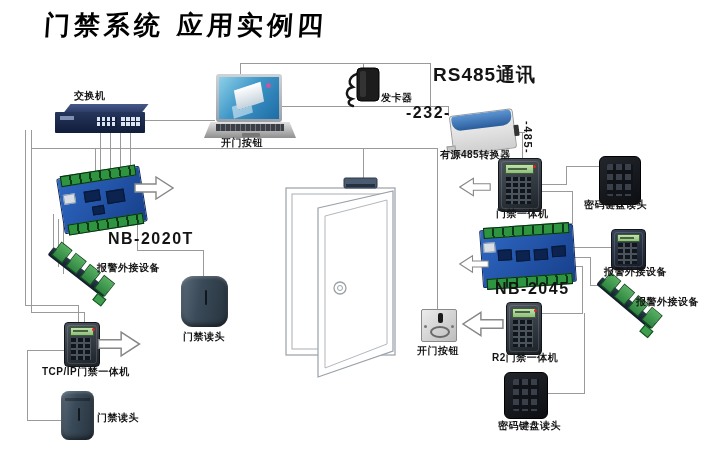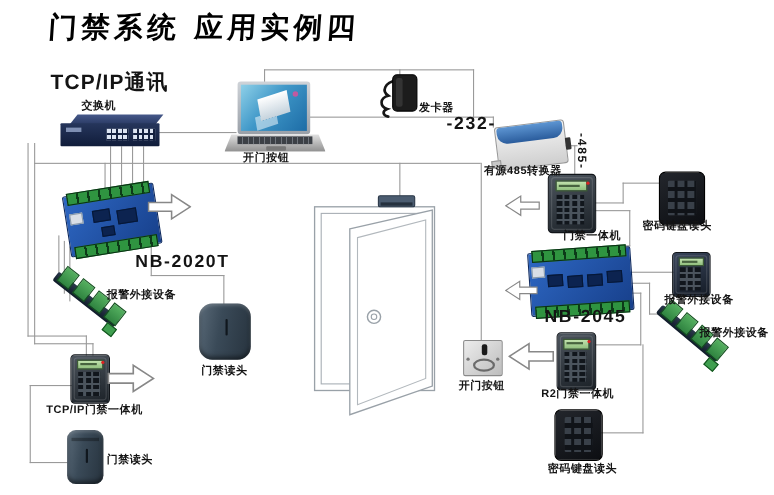--- a/index.html
+++ b/index.html
@@ -158,21 +158,21 @@
     <rect x="292" y="194" width="97" height="155" fill="none" stroke="#a8afb5" stroke-width="1"></rect>
     <polygon points="318,208 393,191 393,351 318,377" fill="#ffffff" stroke="#99a1a8" stroke-width="1.2"></polygon>
     <polygon points="325,216 387,200 387,344 325,368" fill="none" stroke="#b2b8bd" stroke-width="1"></polygon>
     <circle cx="340" cy="288" r="6" fill="none" stroke="#99a1a8" stroke-width="1.3"></circle>
     <circle cx="340" cy="288" r="2.5" fill="none" stroke="#99a1a8" stroke-width="1"></circle>
     <rect x="344" y="178" width="33" height="10" rx="1.5" fill="#4b5c70" stroke="#2b3848"></rect>
     <rect x="346" y="184" width="29" height="3" fill="#25313e"></rect>
   </svg>
 
   <div class="title">门禁系统  应用实例四</div>
-  <div class="lbl lbl-hdr" style="left:46px;top:62px">TCP/IP通讯</div>
+  <div class="lbl lbl-hdr" style="left:433px;top:62px">RS485通讯</div>
 
   <div class="dev" style="left:55px;top:104px;width:92px;height:30px">
     <div class="sw-top"></div>
     <div class="sw-front">
       <div class="sw-brand"></div>
       <div class="sw-ports" style="left:42px"></div>
       <div class="sw-ports" style="left:66px"></div>
     </div>
   </div>
 
@@ -296,27 +296,27 @@
   <svg class="arrow" style="left:462px;top:310px" width="42" height="28" viewBox="0 0 40 26">
     <polygon points="39,9 18,9 18,2 1,13 18,24 18,17 39,17" fill="#fff" stroke="#888" stroke-width="1.4"></polygon>
   </svg>
 
   <div class="lbl" style="left:74px;top:89px">交换机</div>
   <div class="lbl" style="left:221px;top:136px">开门按钮</div>
   <div class="lbl" style="left:381px;top:91px">发卡器</div>
   <div class="lbl lbl-code" style="left:406px;top:104px">-232-</div>
   <div class="r485">-485-</div>
   <div class="lbl" style="left:440px;top:148px">有源485转换器</div>
-  <div class="lbl" style="left:512px;top:207px">门禁一体机</div>
+  <div class="lbl" style="left:496px;top:207px">门禁一体机</div>
   <div class="lbl" style="left:584px;top:198px">密码键盘读头</div>
   <div class="lbl lbl-code" style="left:495px;top:280px">NB-2045</div>
   <div class="lbl" style="left:604px;top:265px">报警外接设备</div>
   <div class="lbl" style="left:636px;top:295px">报警外接设备</div>
   <div class="lbl" style="left:492px;top:351px">R2门禁一体机</div>
   <div class="lbl" style="left:498px;top:419px">密码键盘读头</div>
-  <div class="lbl lbl-code" style="left:123px;top:230px">NB-2020T</div>
+  <div class="lbl lbl-code" style="left:108px;top:230px">NB-2020T</div>
   <div class="lbl" style="left:97px;top:261px">报警外接设备</div>
   <div class="lbl" style="left:183px;top:330px">门禁读头</div>
   <div class="lbl" style="left:42px;top:365px">TCP/IP门禁一体机</div>
   <div class="lbl" style="left:97px;top:411px">门禁读头</div>
   <div class="lbl" style="left:417px;top:344px">开门按钮</div>
 
 </div>
 
 </body></html>

